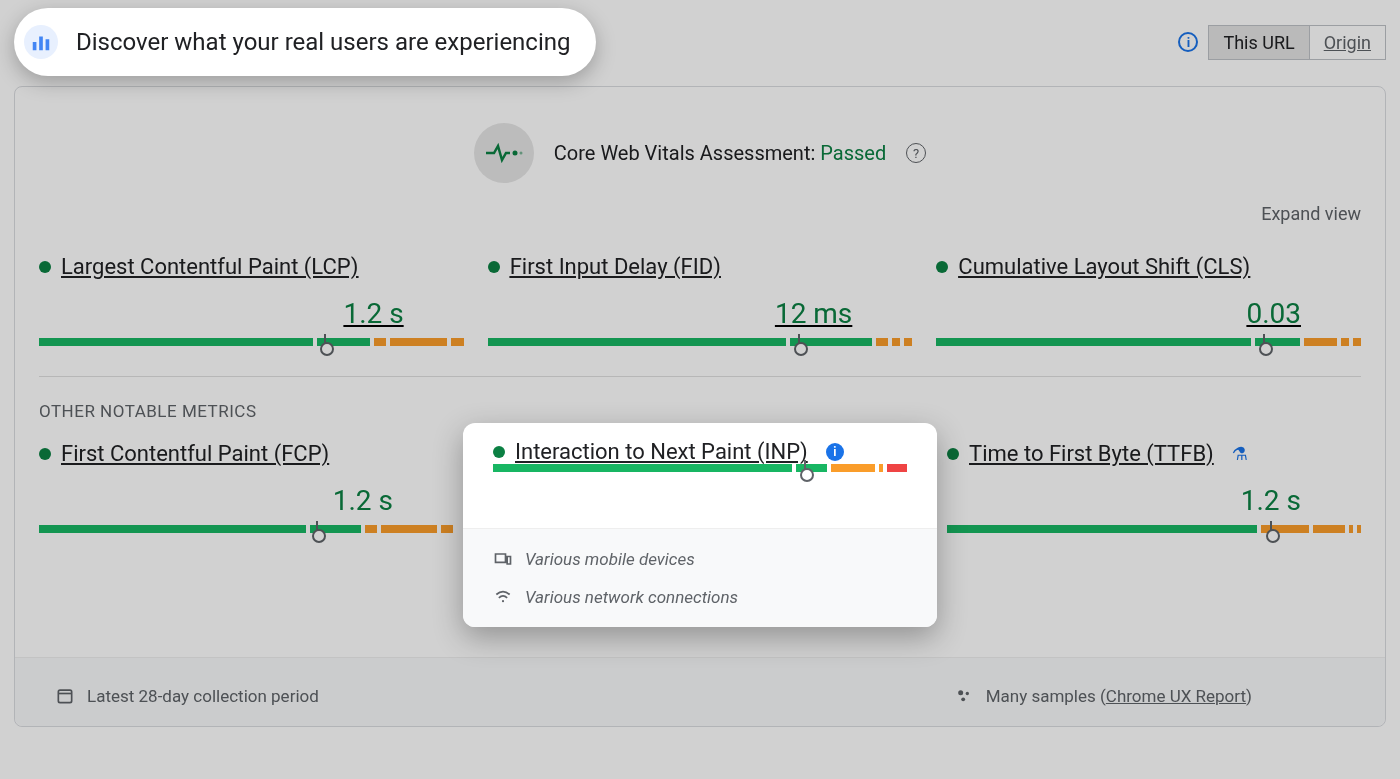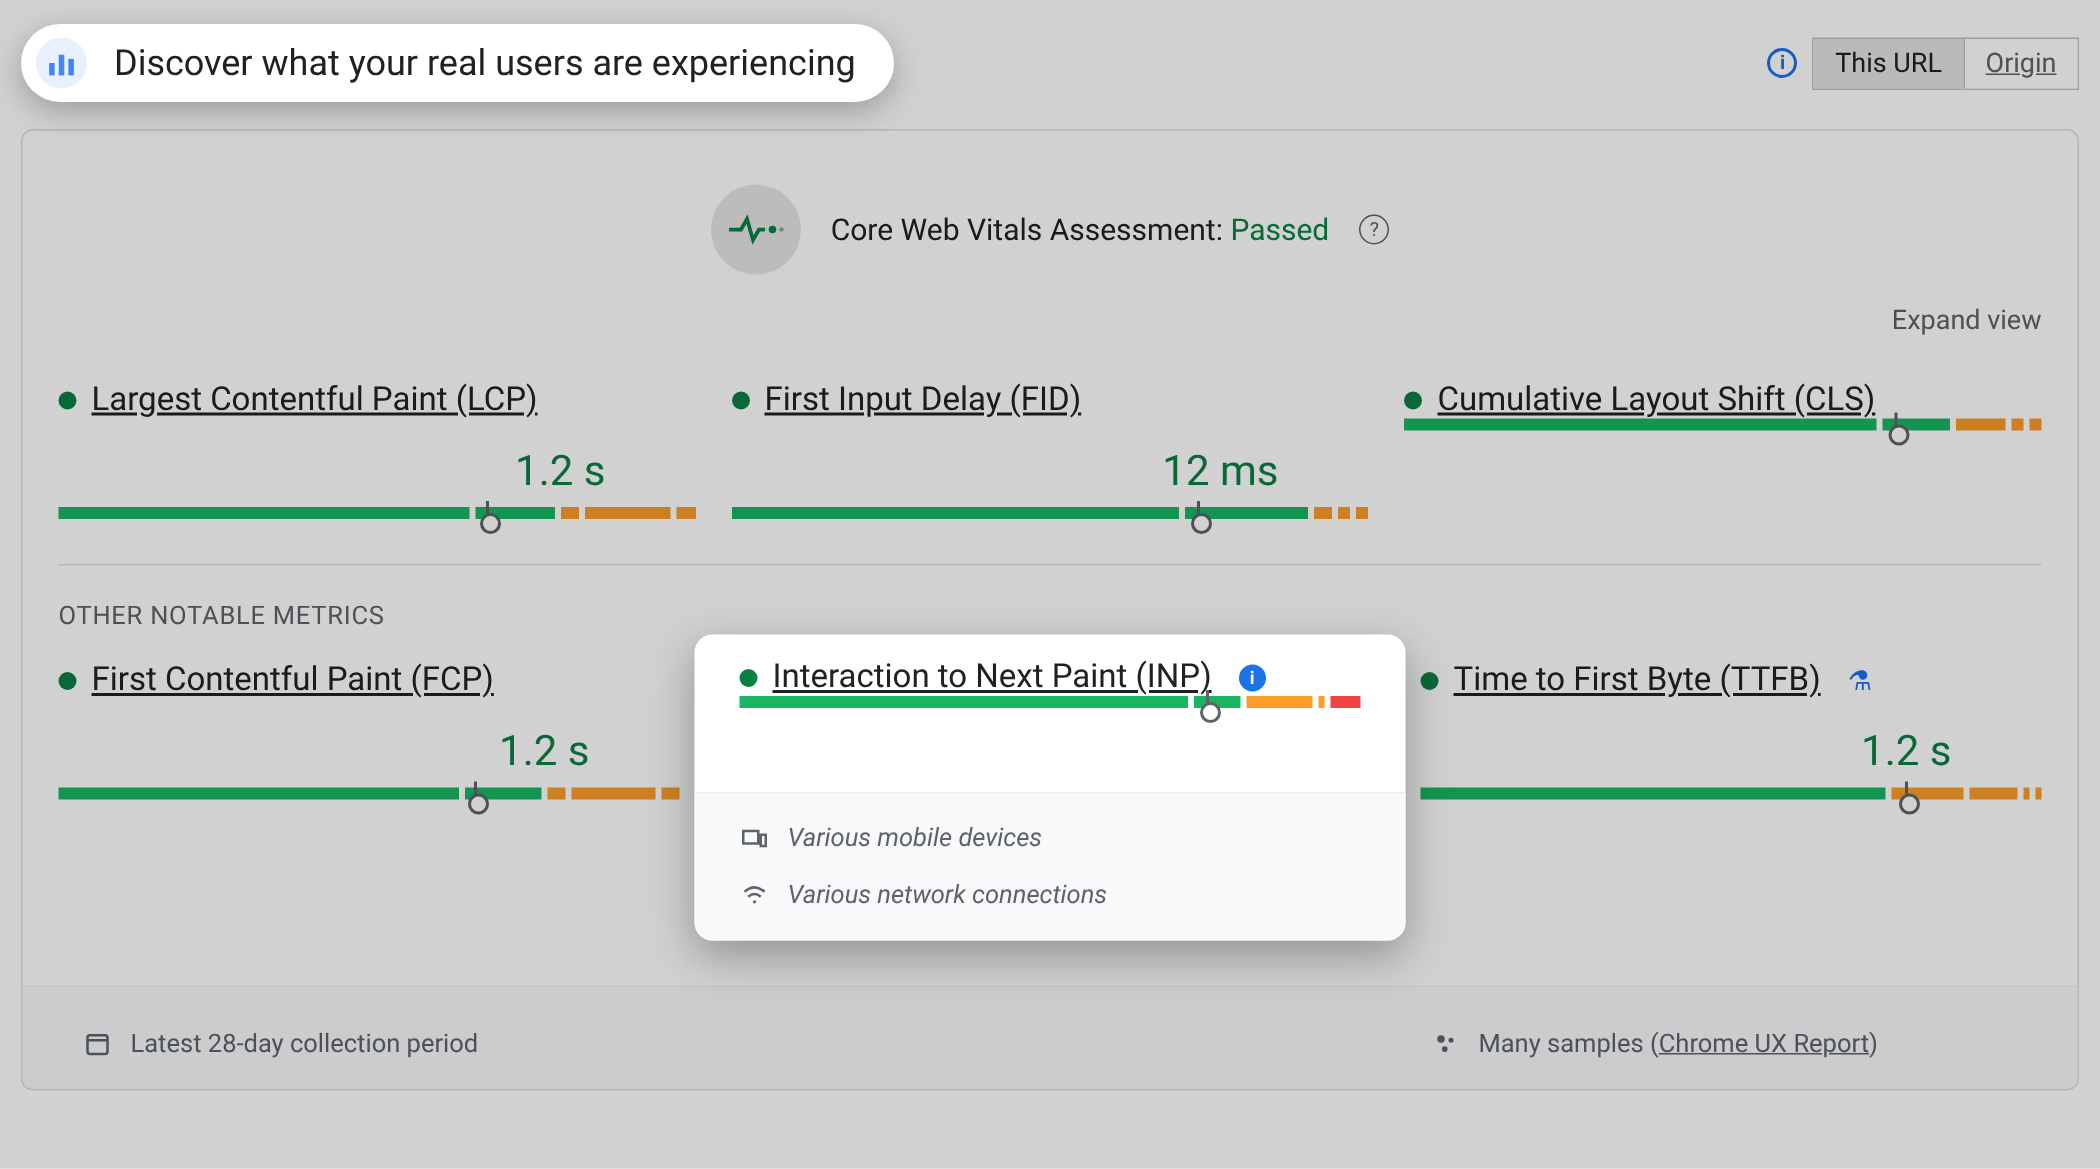--- a/index.html
+++ b/index.html
@@ -28,21 +28,21 @@
   .header-pill {
     position: relative;
     z-index: 10;
     background: #fff;
     border-radius: 999px;
     box-shadow: 0 6px 20px rgba(0,0,0,0.25);
     display: inline-flex;
     align-items: center;
     gap: 18px;
     padding: 10px 26px 10px 10px;
-    height: 52px;
+    height: 68px;
   }
   .vitals-icon {
     width: 34px; height: 34px;
     background: #e8f0fe;
     border-radius: 50%;
     display: flex; align-items: center; justify-content: center;
   }
   .vitals-icon svg { width: 22px; height: 22px; }
   .header-title {
     font-size: 24px;
@@ -85,20 +85,21 @@
   .assess-pass{color:#0b8043;}
   .help-circle{
     width:20px;height:20px;border:1.5px solid #5f6368;border-radius:50%;
     color:#5f6368;font-size:13px;display:flex;align-items:center;justify-content:center;
   }
   .expand-row{text-align:right;padding:10px 6px 20px 0;color:#5f6368;font-size:18px;}
 
   .metrics-row{
     display:grid;grid-template-columns:repeat(3,1fr);gap:24px;
     padding: 10px 6px 30px 6px;
+    text-decoration: underline;
   }
   .metric{ }
   .metric-head{display:flex;align-items:center;gap:10px;}
   .dot{width:12px;height:12px;border-radius:50%;background:#0b8043;}
   .metric-name{font-size:22px;text-decoration:underline;color:#202124;}
   .metric-value{font-size:28px;color:#0b8043;text-align:right;padding:18px 60px 8px 0;}
   .bar{position:relative;height:8px;width:100%;display:flex;gap:4px;}
   .seg{height:8px;}
   .green{background:#18b663;}
   .orange{background:#fa9d2a;}
@@ -214,20 +215,21 @@
             <div class="marker" style="left: 73%;"></div>
           </div>
         </div>
       </div>
       <div class="metric">
         <div>
           <div class="metric-head">
             <span class="dot"></span>
             <span class="metric-name">Cumulative Layout Shift (CLS)</span>
           </div>
+          <div class="metric-value">0.03</div>
           <div class="bar">
             <div class="seg green" style="width: 77%;"></div>
             <div class="seg green" style="width: 11%;"></div>
             <div class="seg orange" style="width: 8%;"></div>
             <div class="seg orange" style="width: 2%;"></div>
             <div class="seg orange" style="width: 2%;"></div>
             <div class="marker" style="left: 77%;"></div>
           </div>
         </div>
       </div>

